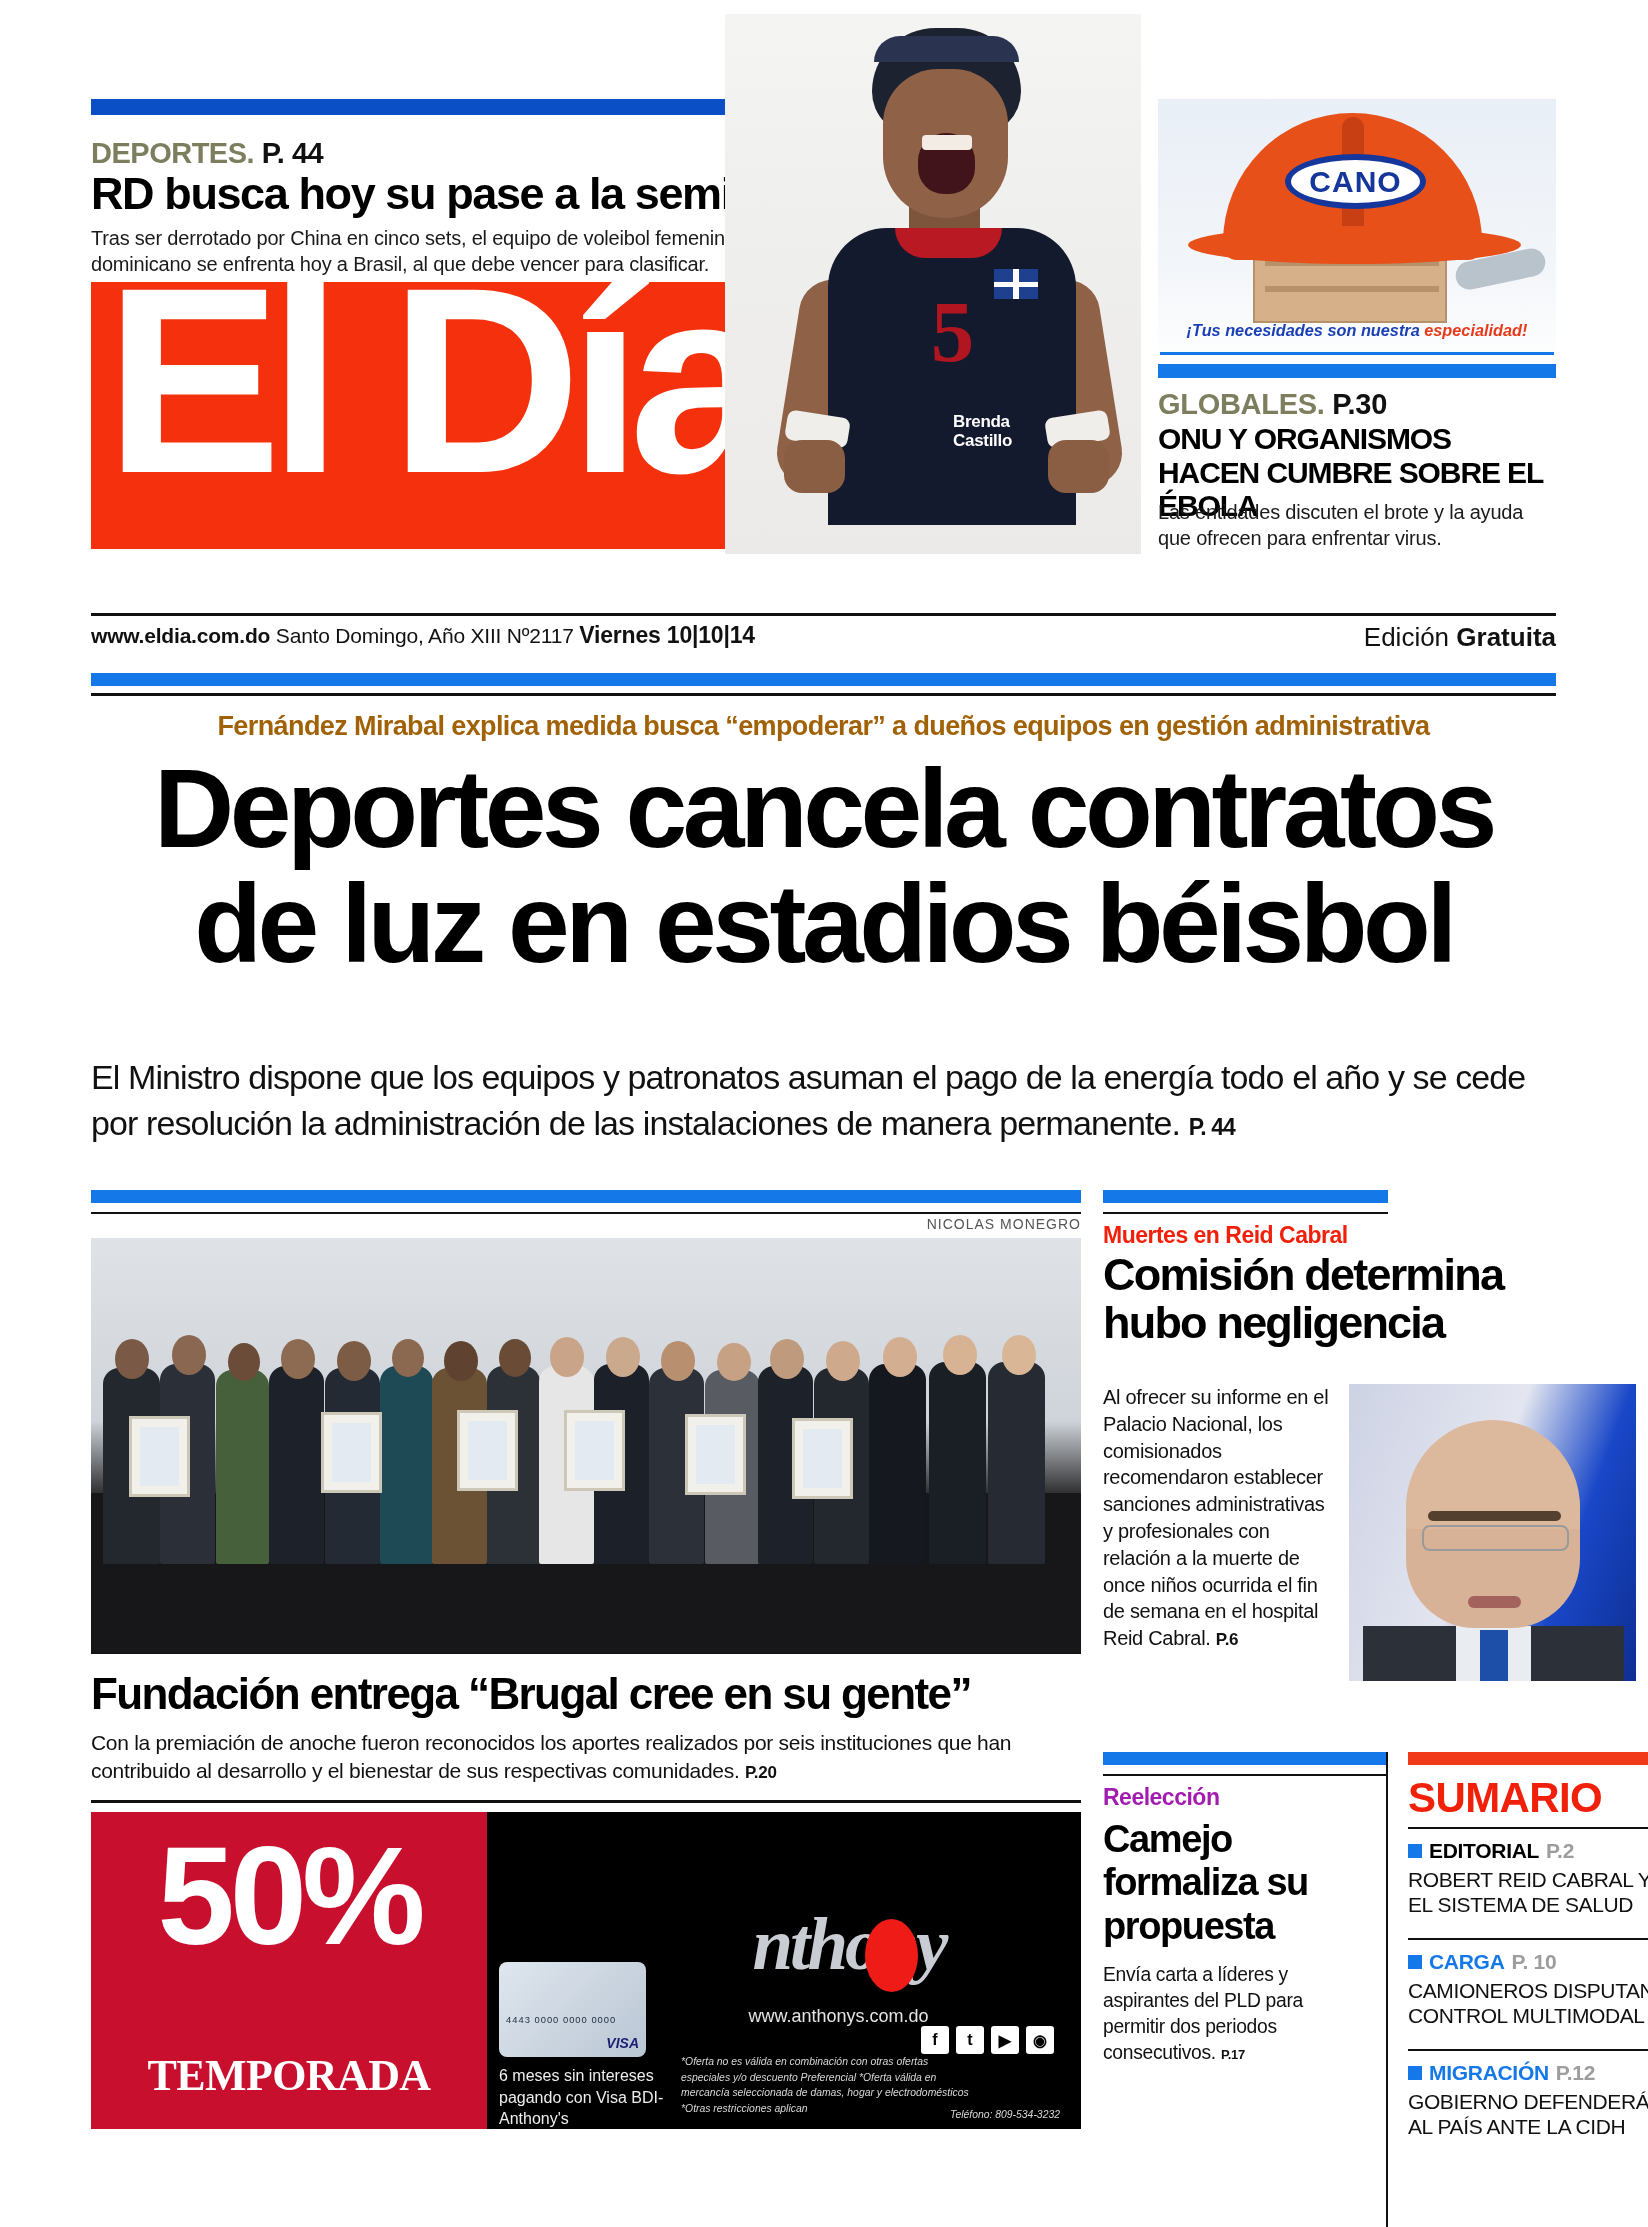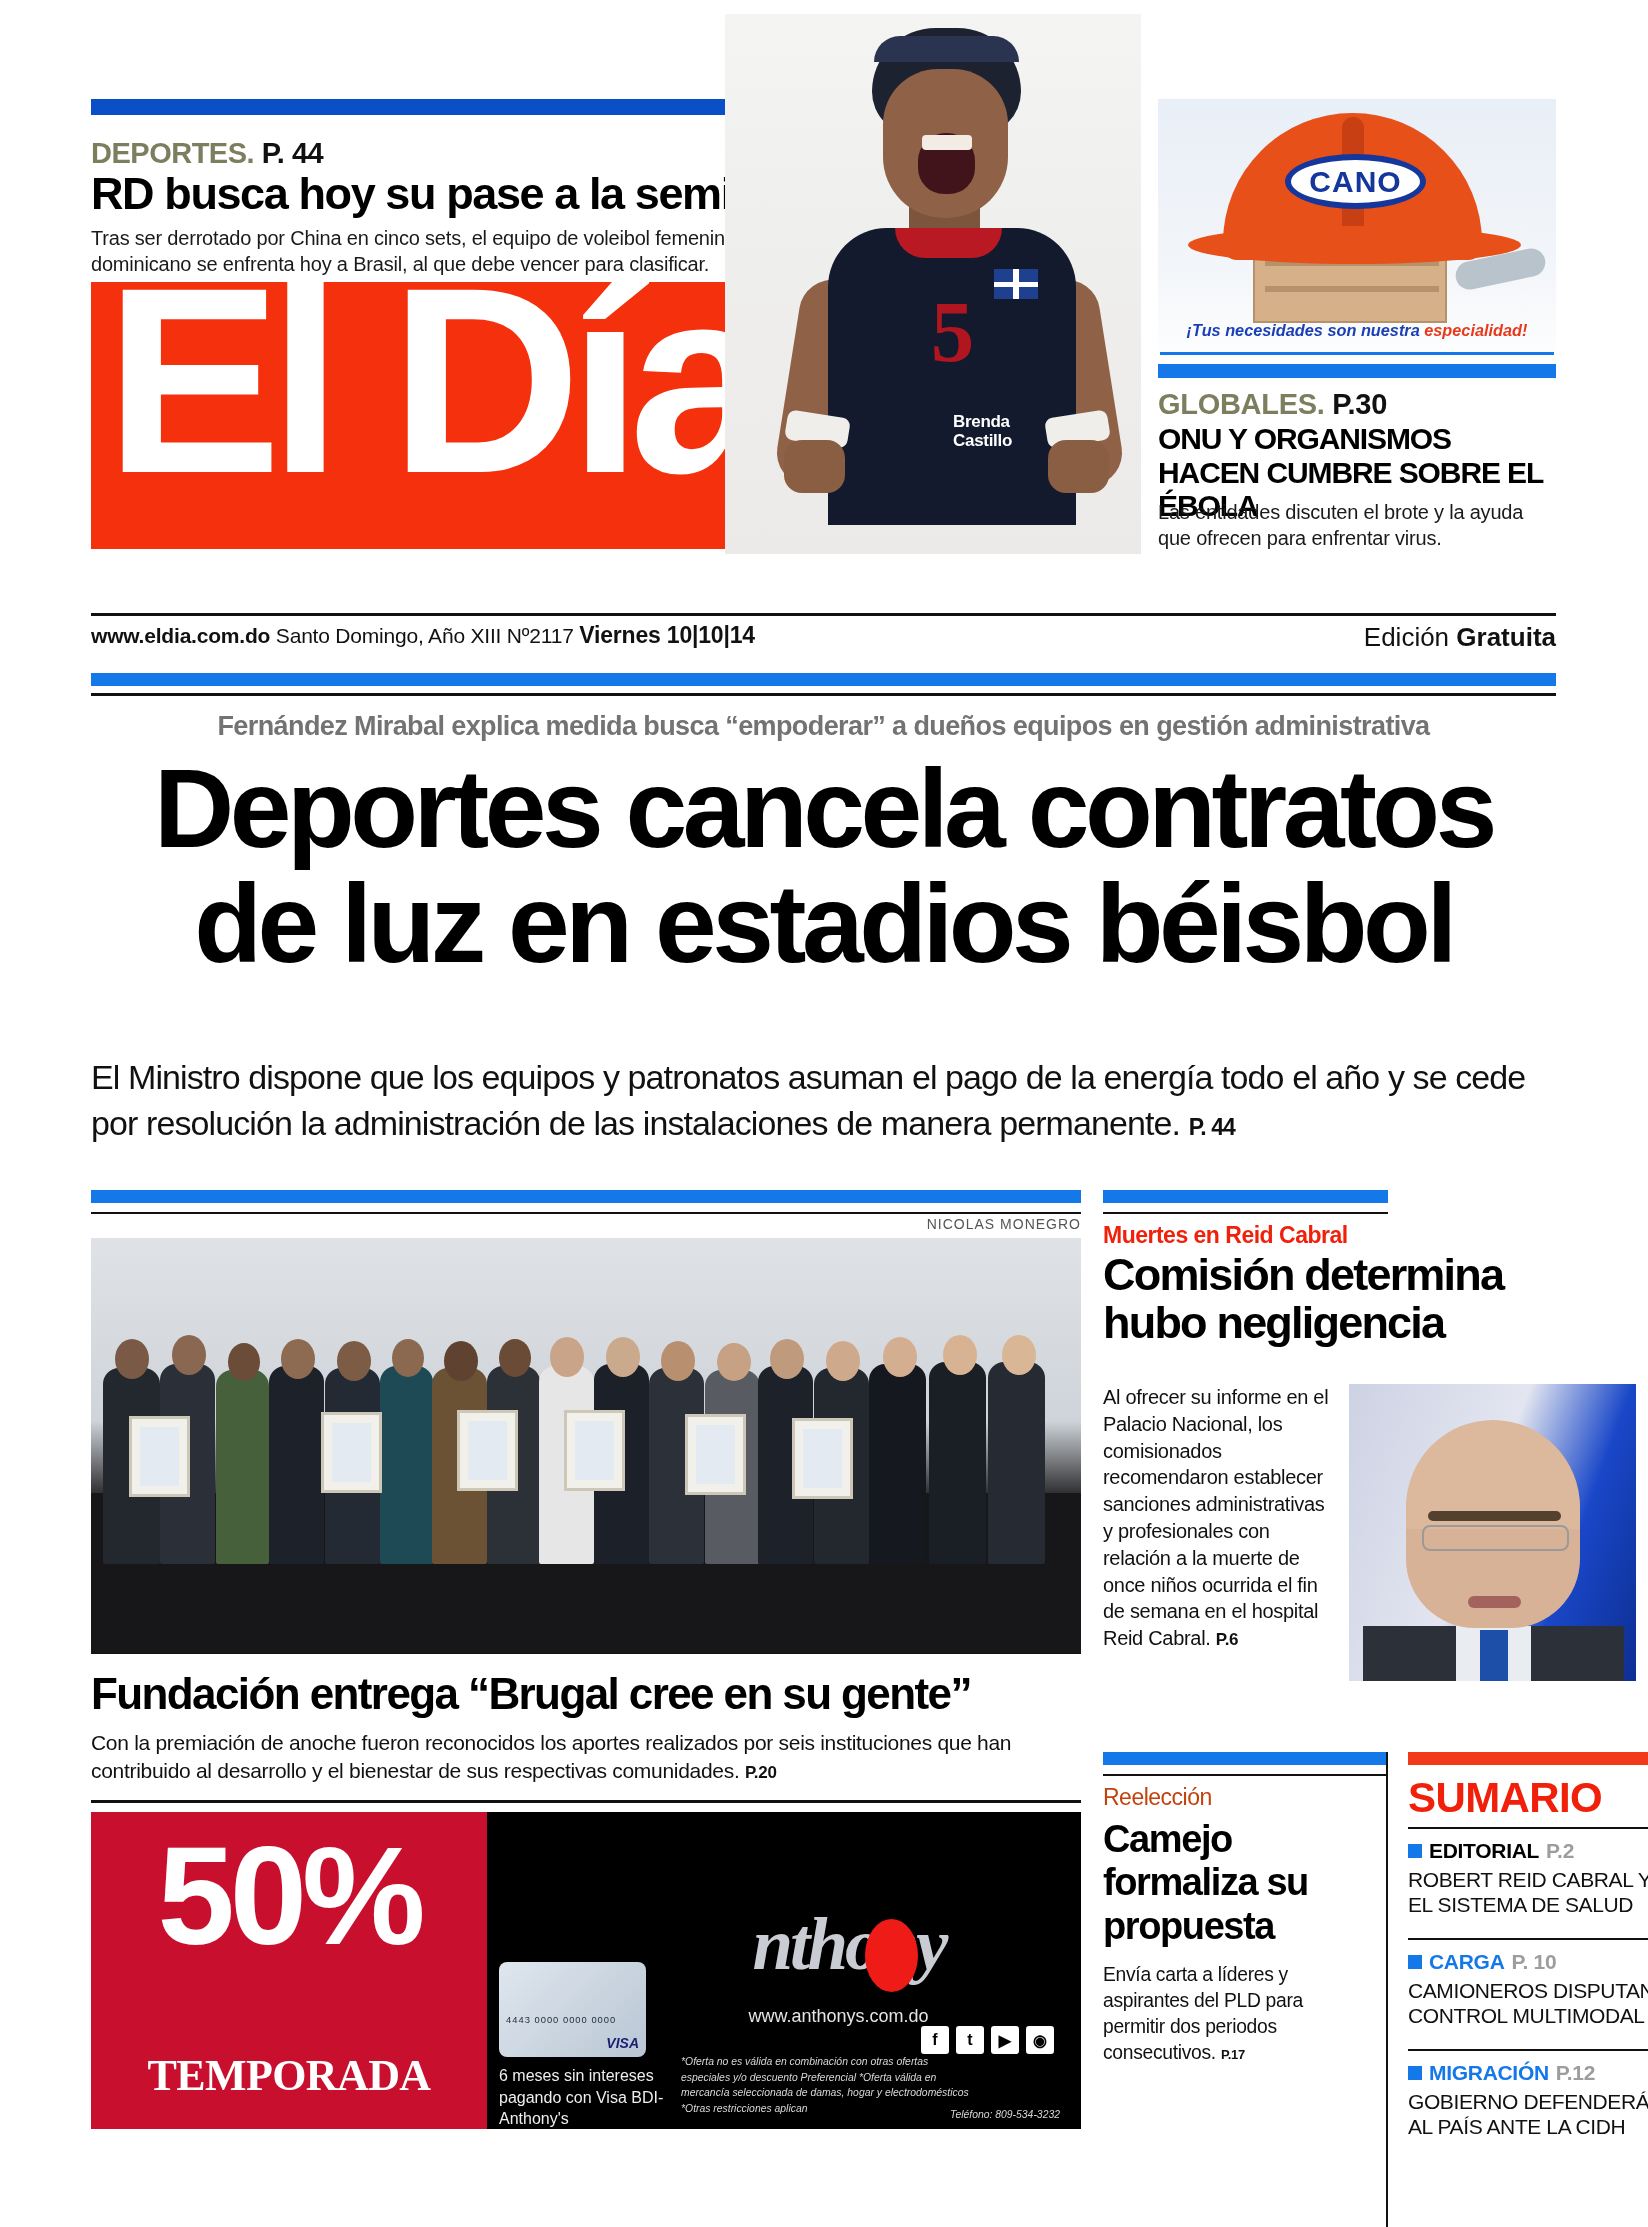--- a/index.html
+++ b/index.html
@@ -138,21 +138,21 @@
     position: absolute; left: 1168px; top: 622px; width: 388px; text-align: right;
     font-size: 26px; color: #111;
   }
   .edicion b { font-weight: bold; }
 
   
   .mainbar { position: absolute; left: 91px; top: 673px; width: 1465px; height: 13px; }
   .mainrule { position: absolute; left: 91px; top: 693px; width: 1465px; height: 3px; background: #111; }
   .main-kicker {
     position: absolute; left: 91px; top: 711px; width: 1465px; text-align: center;
-    font-size: 27px; font-weight: bold; color: #737373; letter-spacing: -0.6px;
+    font-size: 27px; font-weight: bold; color: #a16207; letter-spacing: -0.6px;
   }
   .main-head {
     position: absolute; left: 91px; top: 752px; width: 1465px; text-align: center;
     font-size: 111px; font-weight: bold; color: #000;
     line-height: 1.04; letter-spacing: -4.5px;
   }
   .main-deck {
     position: absolute; left: 91px; top: 1054px; width: 1465px;
     font-size: 34px; color: #111; line-height: 1.36; letter-spacing: -0.9px;
   }
@@ -245,21 +245,21 @@
   .rc-bald { position: absolute; left: 57px; top: 36px; width: 174px; height: 109px; background: #dcb89c; border-radius: 87px 87px 0 0; }
   .rc-brow { position: absolute; left: 79px; top: 127px; width: 133px; height: 10px; background: #53402f; border-radius: 5px; }
   .rc-glass { position: absolute; left: 73px; top: 141px; width: 147px; height: 26px; border: 2px solid #9a9a9a; border-radius: 8px; }
   .rc-mouth { position: absolute; left: 119px; top: 212px; width: 53px; height: 12px; background: #a4625d; border-radius: 6px; }
   .rc-suit { position: absolute; left: 14px; top: 242px; width: 261px; height: 69px; background: #2c3038; }
   .rc-shirt { position: absolute; left: 107px; top: 242px; width: 75px; height: 69px; background: #e9edf2; }
   .rc-tie { position: absolute; left: 131px; top: 246px; width: 28px; height: 65px; background: #1d4ea8; }
 
   .midcol .tb2 { position: absolute; left: 0; top: 562px; width: 285px; height: 13px; }
   .midcol .rule2 { position: absolute; left: 0; top: 584px; width: 285px; height: 2px; background: #111; }
-  .re-kicker { position: absolute; left: 0; top: 594px; font-size: 23px; font-weight: normal; color: #c2410c; letter-spacing: -0.5px; }
+  .re-kicker { position: absolute; left: 0; top: 594px; font-size: 23px; font-weight: bold; color: #a21caf; letter-spacing: -0.5px; }
   .re-head {
     position: absolute; left: 0; top: 628px; width: 277px;
     font-size: 38px; font-weight: bold; color: #000; line-height: 1.14; letter-spacing: -1.4px;
   }
   .re-body {
     position: absolute; left: 0; top: 772px; width: 259px;
     font-size: 19.3px; color: #111; line-height: 1.34; letter-spacing: -0.3px;
   }
   .re-body .pg { font-weight: bold; font-size: 13px; }
 

